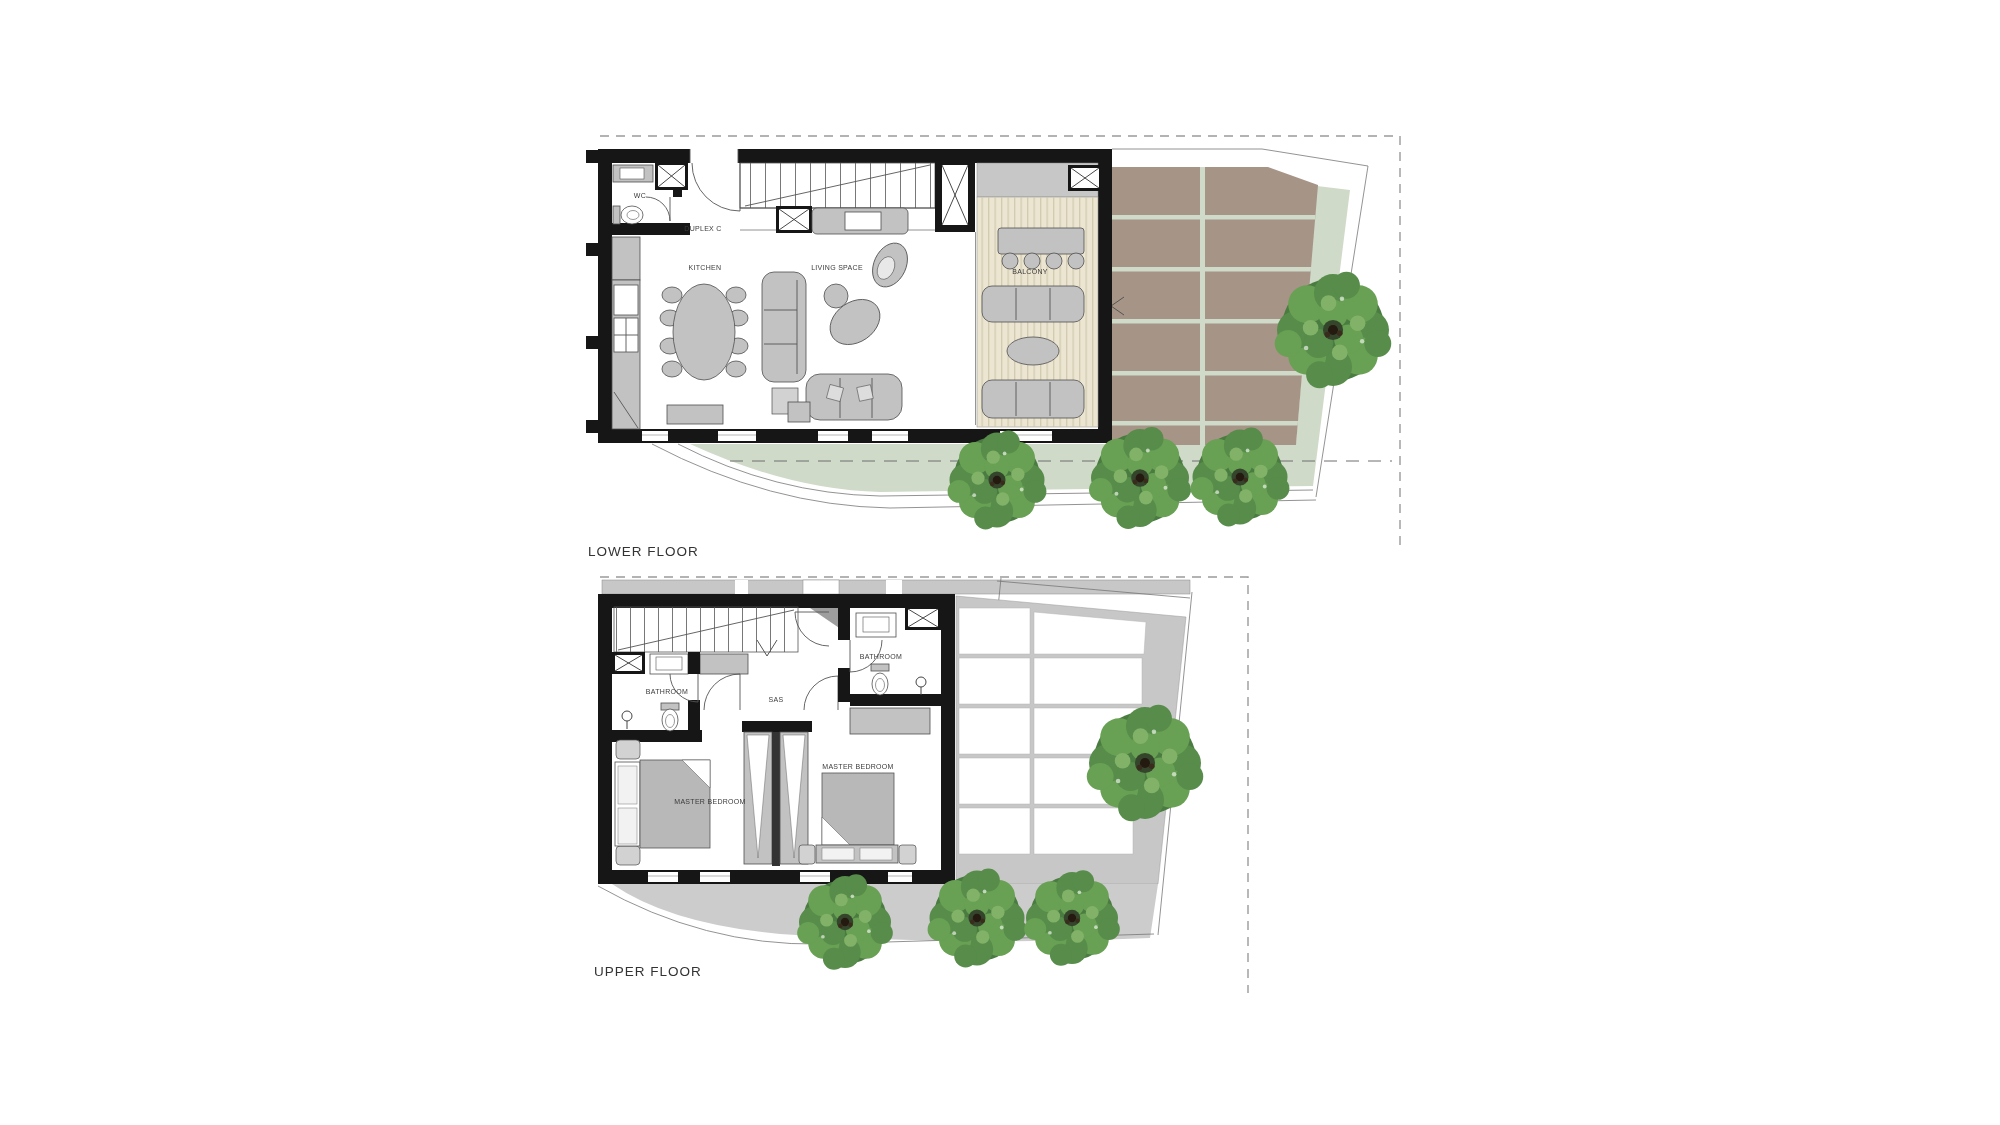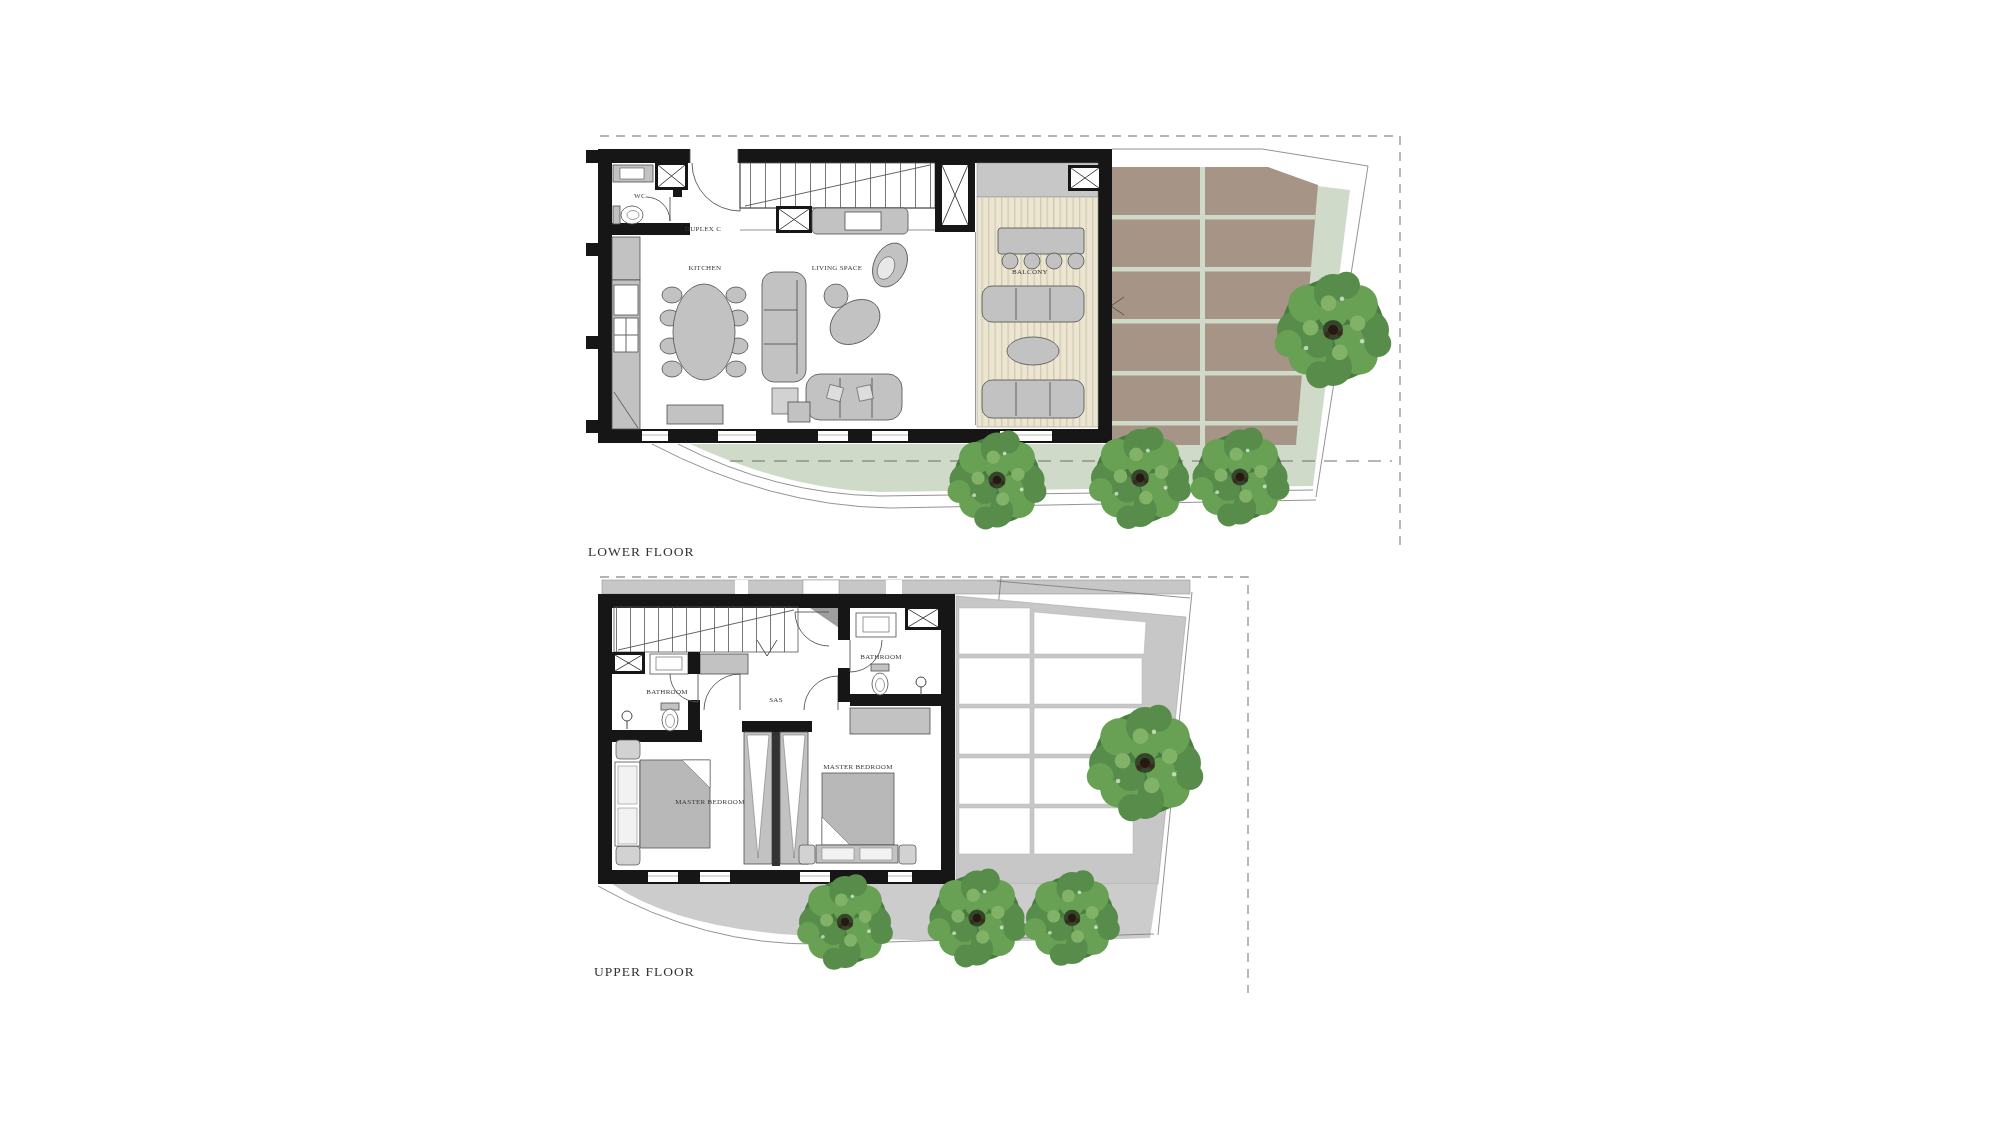--- a/index.html
+++ b/index.html
@@ -5,21 +5,21 @@
   :root{
     --wall:#161616; --furniture-gray:#c2c2c2; --furniture-outline:#4f4f4f;
     --deck:#ebe5d1; --deck-line:#cdc6ab; --pergola-brown:#a69486;
     --lawn-green:#cfdac9; --path-gray:#cccccc; --concrete-gray:#c7c7c7;
     --boundary-dash:#9b9b9b; --tree-base:#4a7b41; --tree-mid:#578c4a;
     --tree-light:#68a054; --tree-highlight:#82b268; --trunk:#241a10;
     --label-color:#3a3a3a;
   }
   html,body{margin:0;padding:0;background:#ffffff;}
   .stage{position:relative;width:1584px;height:1125px;background:#fff;overflow:hidden;
-         font-family:Liberation Serif, serif;}
+         font-family:Liberation Sans, sans-serif;}
   svg{position:absolute;left:0;top:0;}
   .wall{fill:var(--wall);stroke:none;}
   .furn{fill:var(--furniture-gray);stroke:var(--furniture-outline);stroke-width:.8;}
   .furnl{fill:#d2d2d2;stroke:var(--furniture-outline);stroke-width:.7;}
   .whitebox{fill:#ffffff;stroke:var(--furniture-outline);stroke-width:.8;}
   .thin{stroke:#777;stroke-width:.8;fill:none;}
   .thin2{stroke:#555;stroke-width:.9;fill:none;}
   .xline{stroke:#333;stroke-width:.9;}
   .glass{stroke:#8a8a8a;stroke-width:.9;}
   .dash{stroke:var(--boundary-dash);stroke-width:1.4;stroke-dasharray:9 7;fill:none;}

